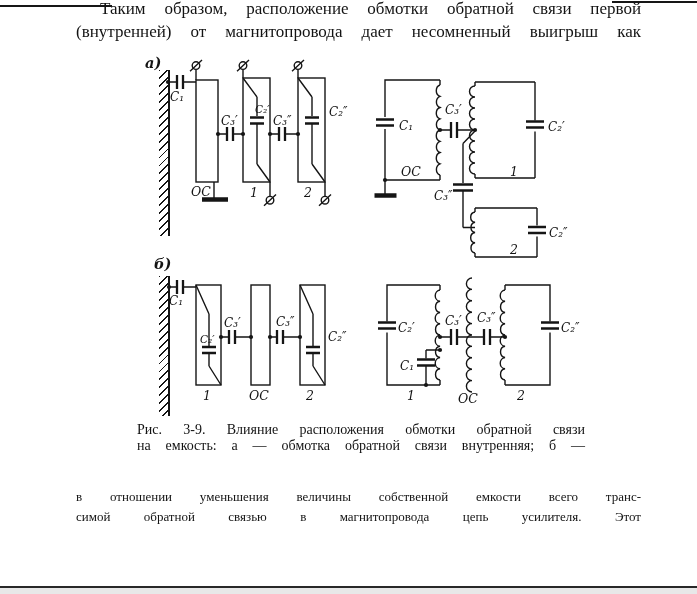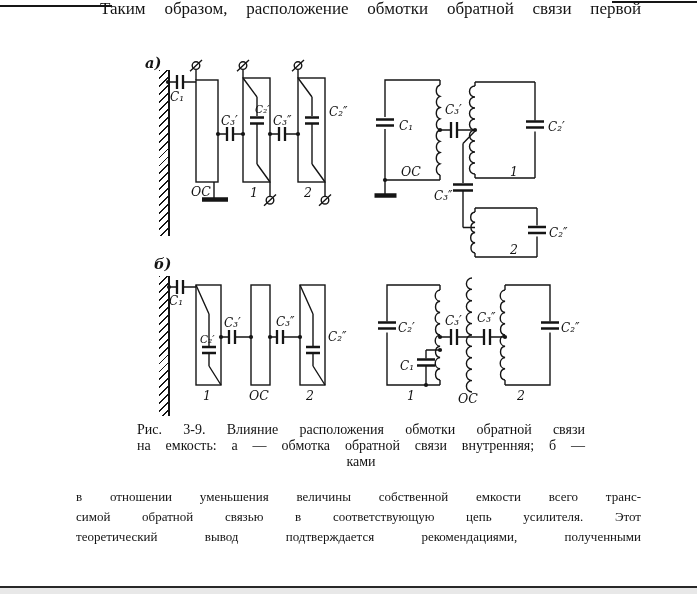--- a/index.html
+++ b/index.html
@@ -41,20 +41,21 @@
 </head>
 <body>
 
 <div class="page">
 
   <div class="rule rule-top-left"></div>
   <div class="rule rule-top-right"></div>
 
   <div class="para para-top">
     <div class="l-just indent">Таким образом, расположение обмотки обратной связи первой</div>
+    <div class="l-just">(внутренней) от магнитопровода дает несомненный выигрыш как</div>
   </div>
 
   <div class="wall wall-a"></div>
   <div class="wall wall-b"></div>
 
   <svg class="fig" viewBox="0 0 697 430">
 
     <g>
       <path d="M168,82 H177 M183,82 H196 M196,80 V69.4 M218,134 H227 M233,134 H243 M270,134 H279 M285,134 H298 M243,78 V69.4 M298,78 V69.4 M270,182 V196.4 M325,182 V196.4 M214,182 V198.5 M243,78 L257,97 M257,97 V116 M257,123.5 V164 M257,164 L270,182 M298,78 L312,97 M312,97 V116 M312,123.5 V164 M312,164 L325,182"></path>
       <path class="plate" d="M177,75 V89 M183,75 V89 M227,127 V141 M233,127 V141 M279,127 V141 M285,127 V141 M250,117.5 H264 M250,123.5 H264 M305,117.5 H319 M305,123.5 H319"></path>
@@ -143,25 +144,23 @@
       <text x="561" y="332" class="cl">C₂″</text>
       <text x="407" y="400" class="wl">1</text>
       <text x="458" y="403" class="wl">ОС</text>
       <text x="517" y="400" class="wl">2</text>
     </g>
   </svg>
 
   <div class="caption">
     <div class="l-just">Рис. 3-9. Влияние расположения обмотки обратной связи</div>
     <div class="l-just">на емкость: а — обмотка обратной связи внутренняя; б —</div>
-    <div class="cap-center">ками</div>
   </div>
 
   <div class="para para-bottom">
     <div class="l-just">в отношении уменьшения величины собственной емкости всего транс-</div>
-    <div class="l-just">симой обратной связью в соответствующую цепь усилителя. Этот</div>
-    <div class="l-just">теоретический вывод подтверждается рекомендациями, полученными</div>
+    <div class="l-just">симой обратной связью в магнитопровода цепь усилителя. Этот</div>
   </div>
 
   <div class="rule rule-bottom"></div>
   <div class="strip-bottom"></div>
 
 </div>
 
 </body></html>

